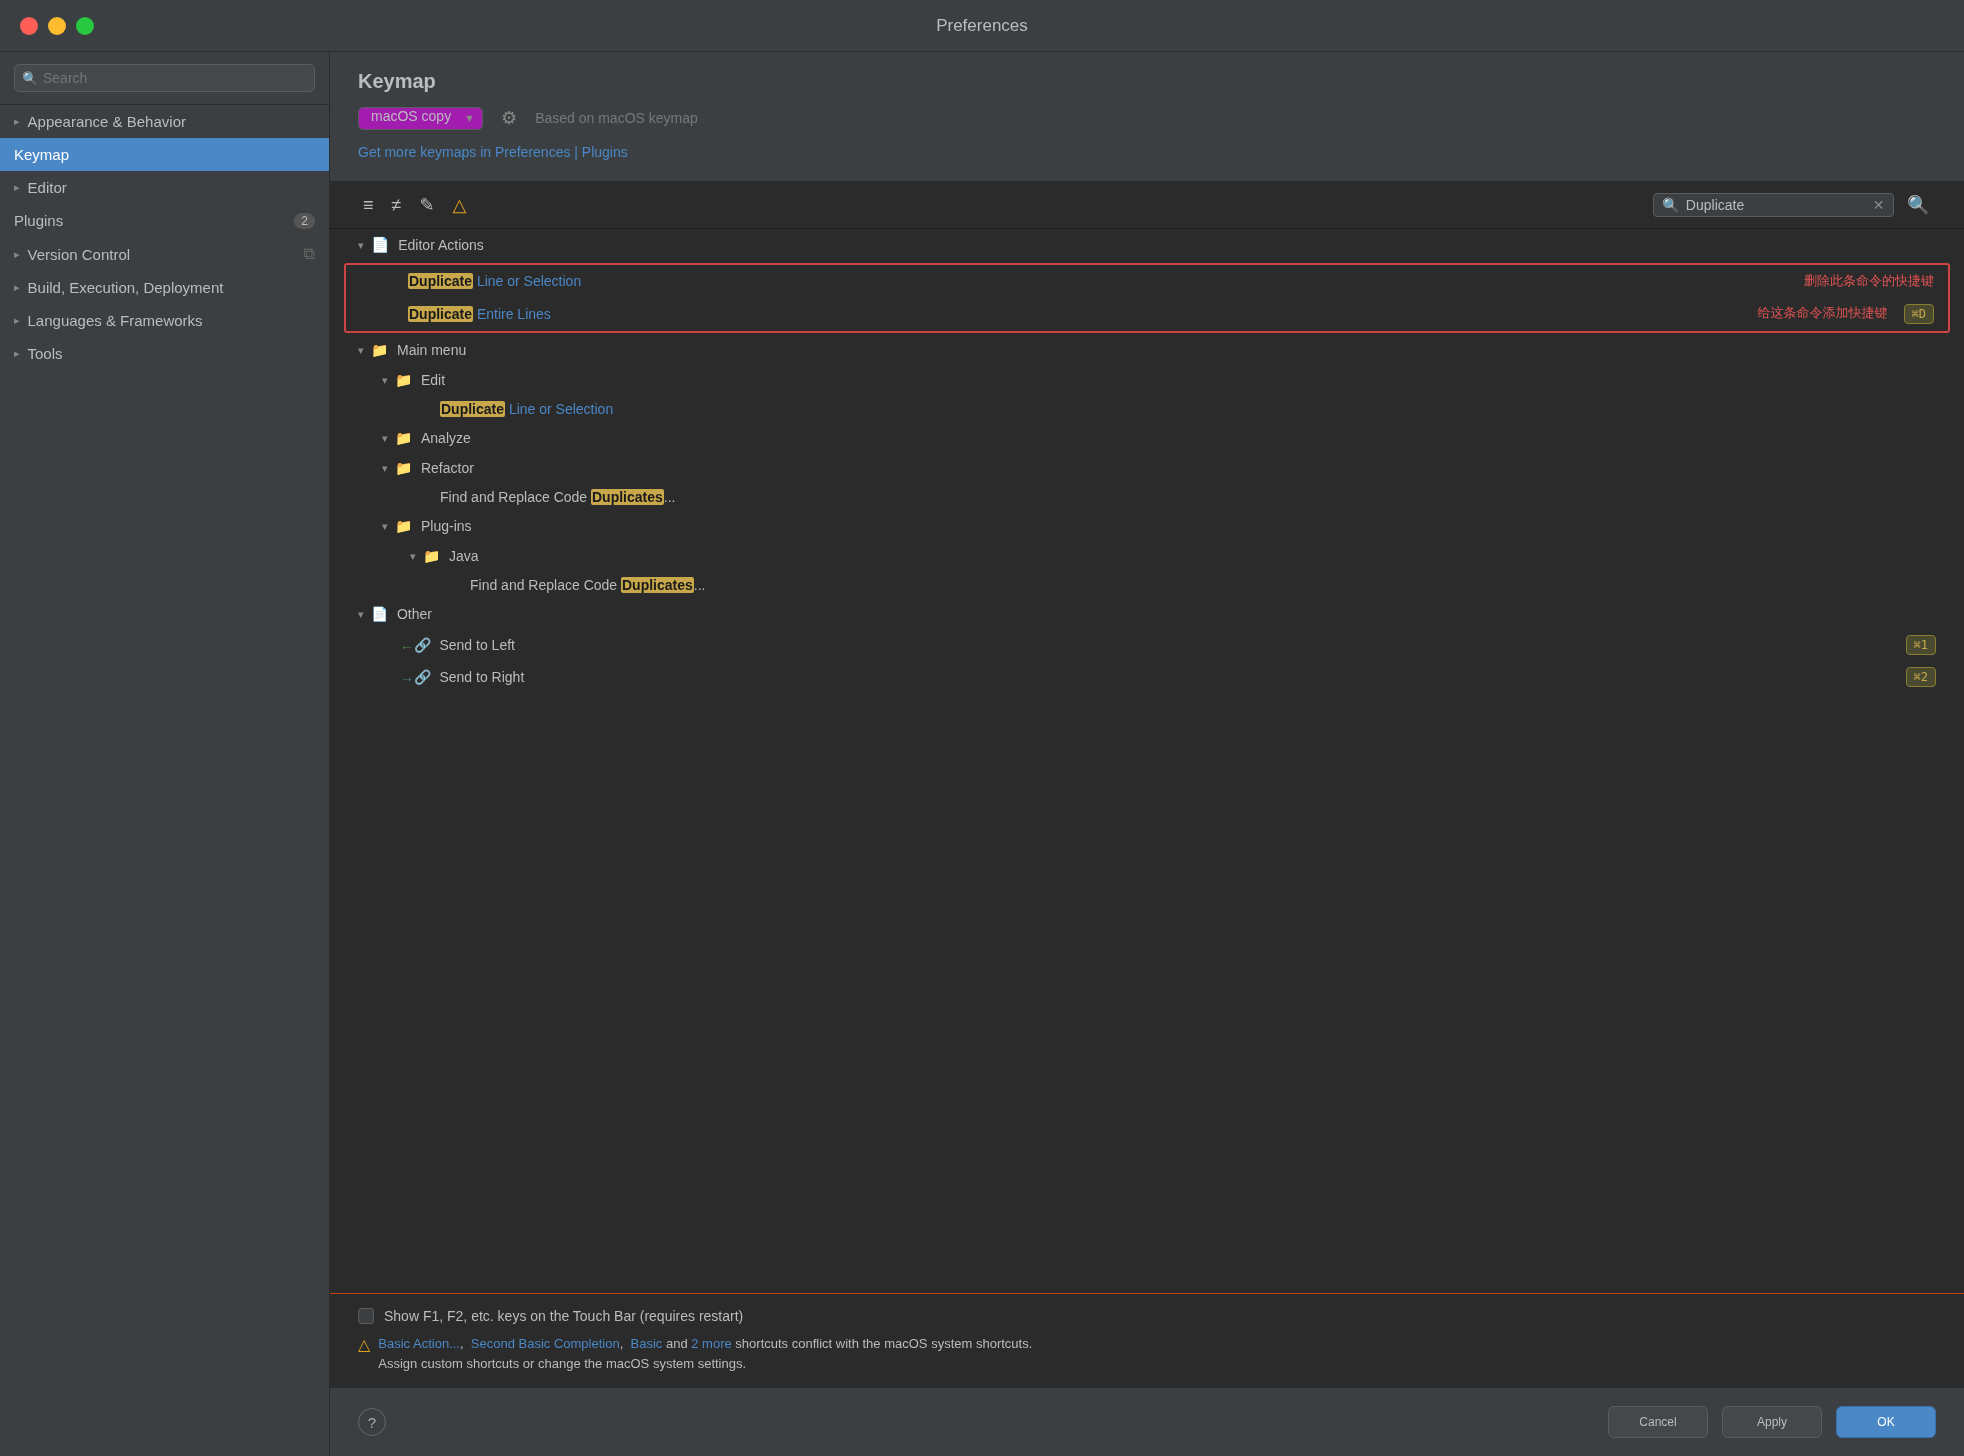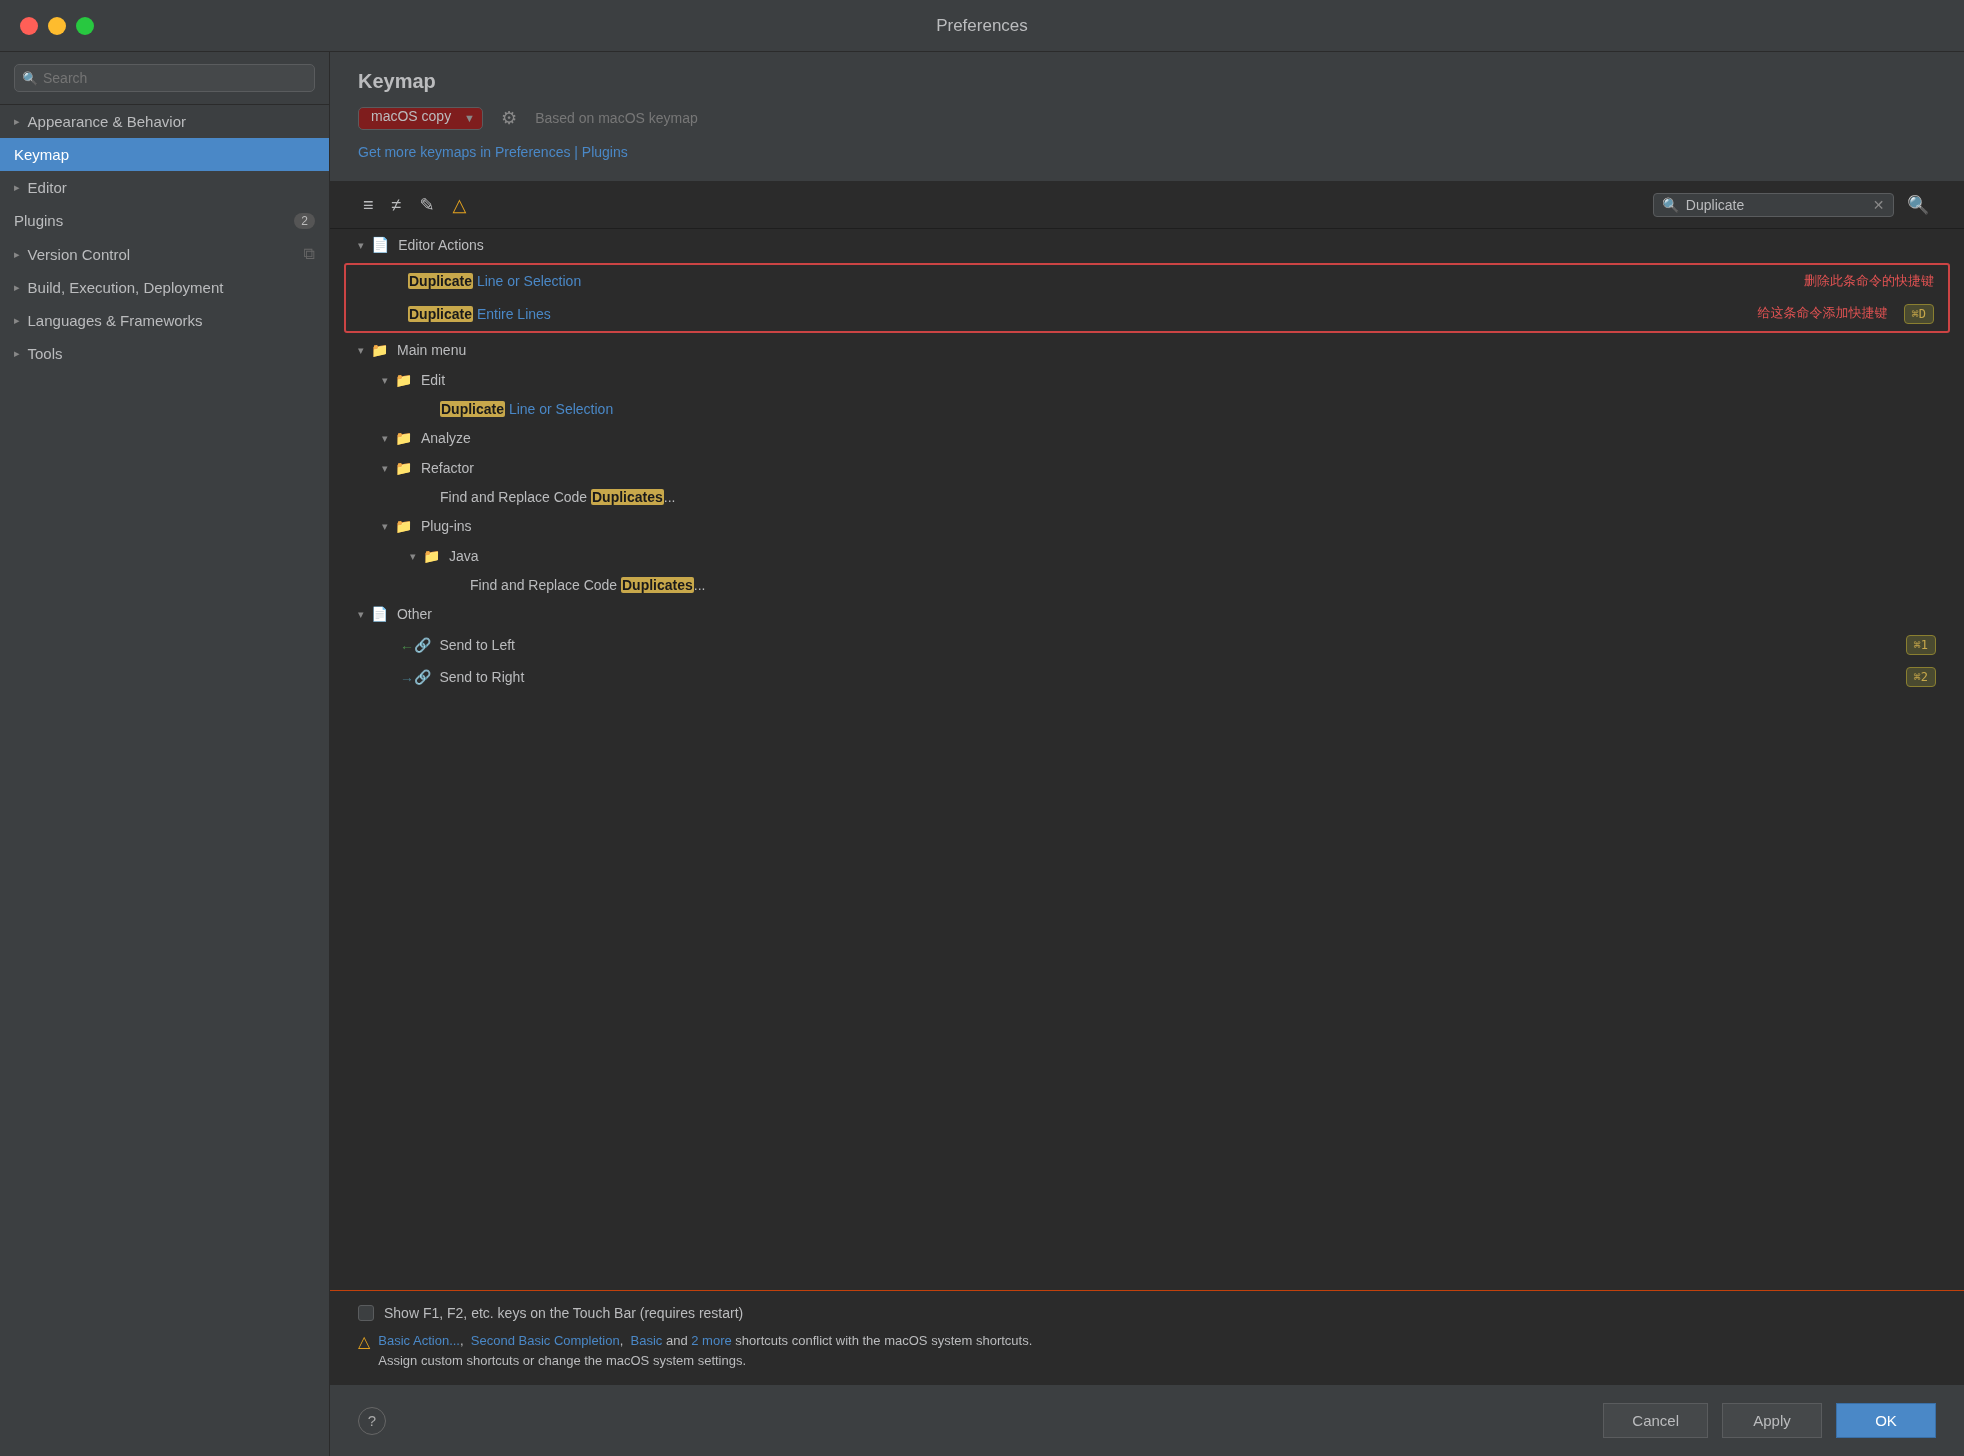--- a/index.html
+++ b/index.html
@@ -136,21 +136,21 @@
       font-weight: 600;
       margin-bottom: 12px;
     }
     .keymap-row {
       display: flex;
       align-items: center;
       gap: 12px;
       margin-bottom: 12px;
     }
     .keymap-select {
-      background: #7f1d1d;
+      background: #a21caf;
       border: 1px solid #5a5c5e;
       border-radius: 5px;
       color: #bbbcbe;
       font-size: 14px;
       padding: 0 30px 5px 12px;
       appearance: none;
       outline: none;
       cursor: pointer;
       position: relative;
     }
@@ -360,22 +360,22 @@
       background: none;
       color: #aaa;
       font-size: 15px;
       cursor: pointer;
       display: flex;
       align-items: center;
       justify-content: center;
     }
     .footer-btn {
       padding: 8px 28px;
-      border-radius: 0;
-      font-size: 15px;
+      border-radius: 6px;
+      font-size: 12px;
       cursor: pointer;
       border: 1px solid #5a5c5e;
       background: #45484a;
       color: #bbbcbe;
       min-width: 100px;
     }
     .footer-btn.primary {
       background: #4a88c7;
       border-color: #3a70a8;
       color: #fff;

